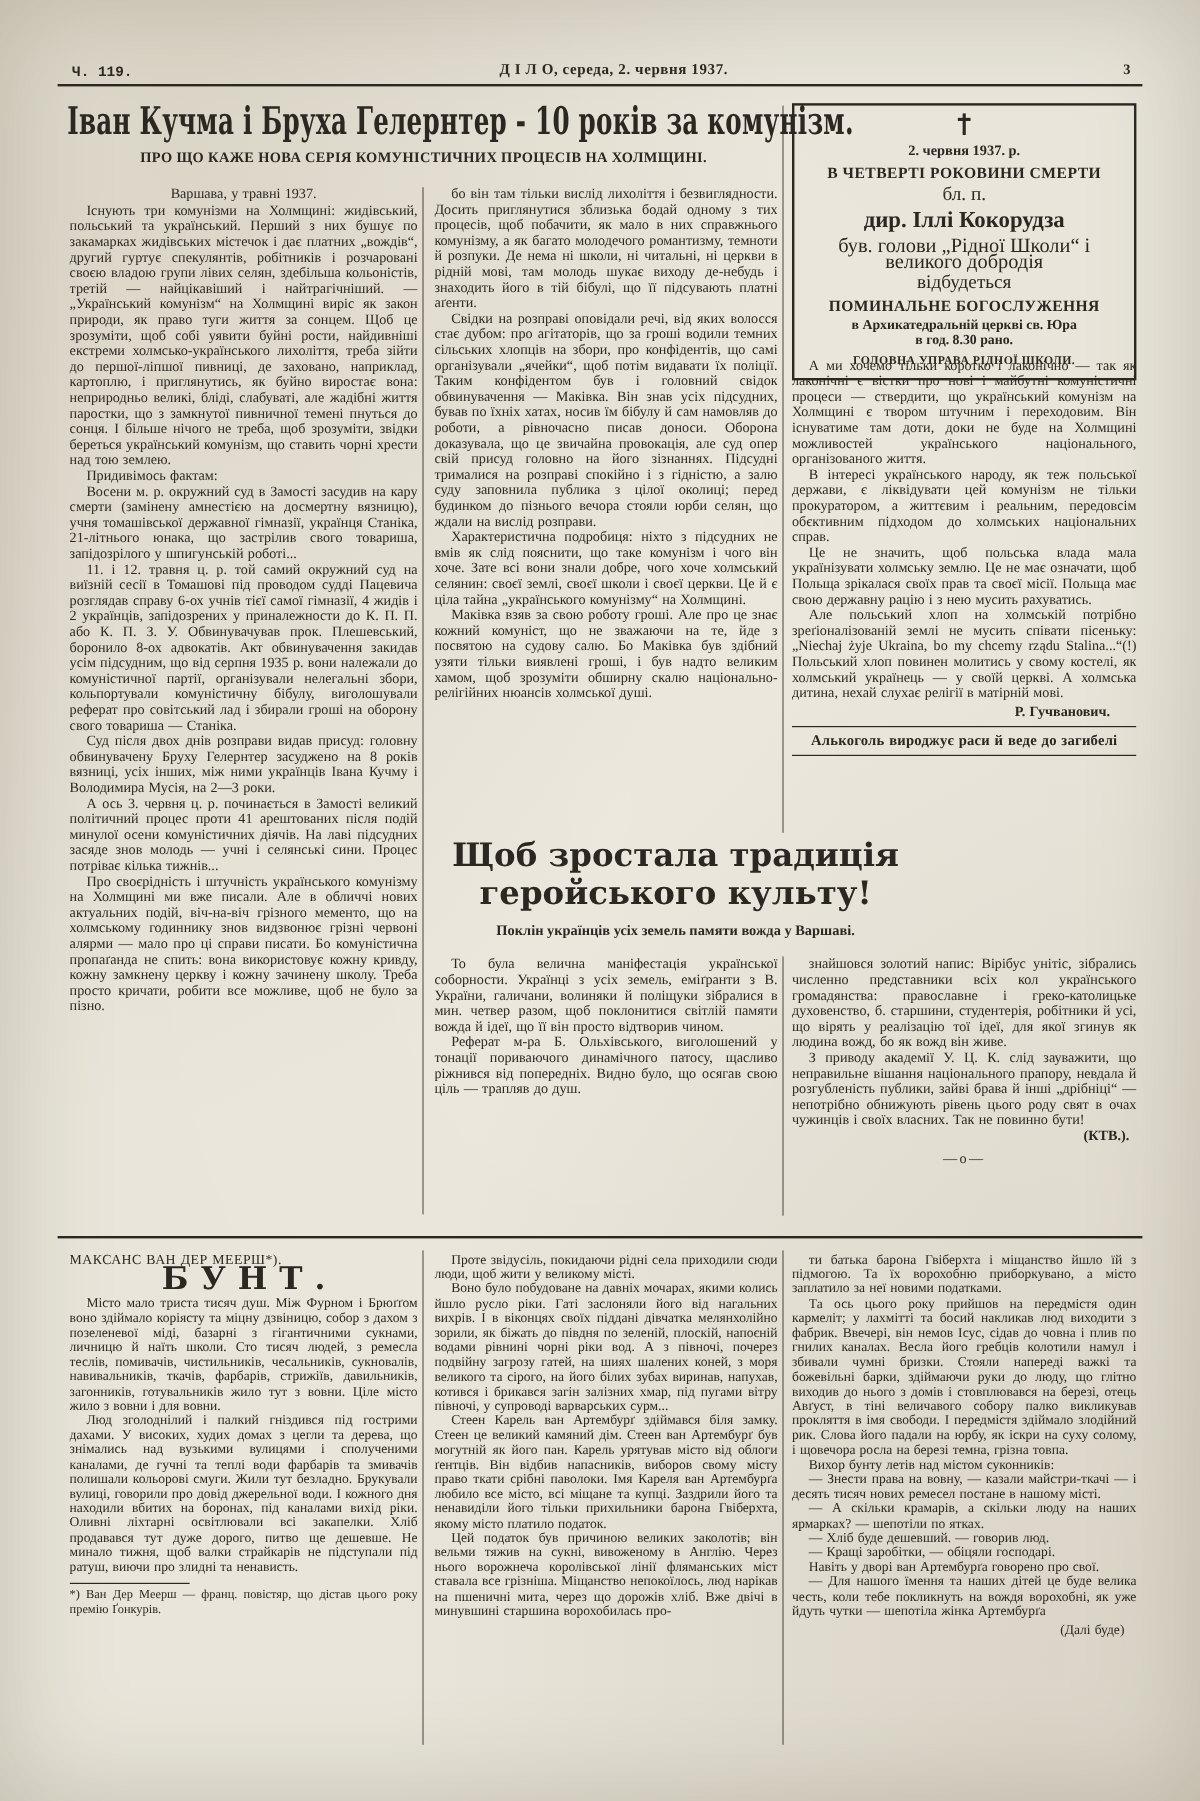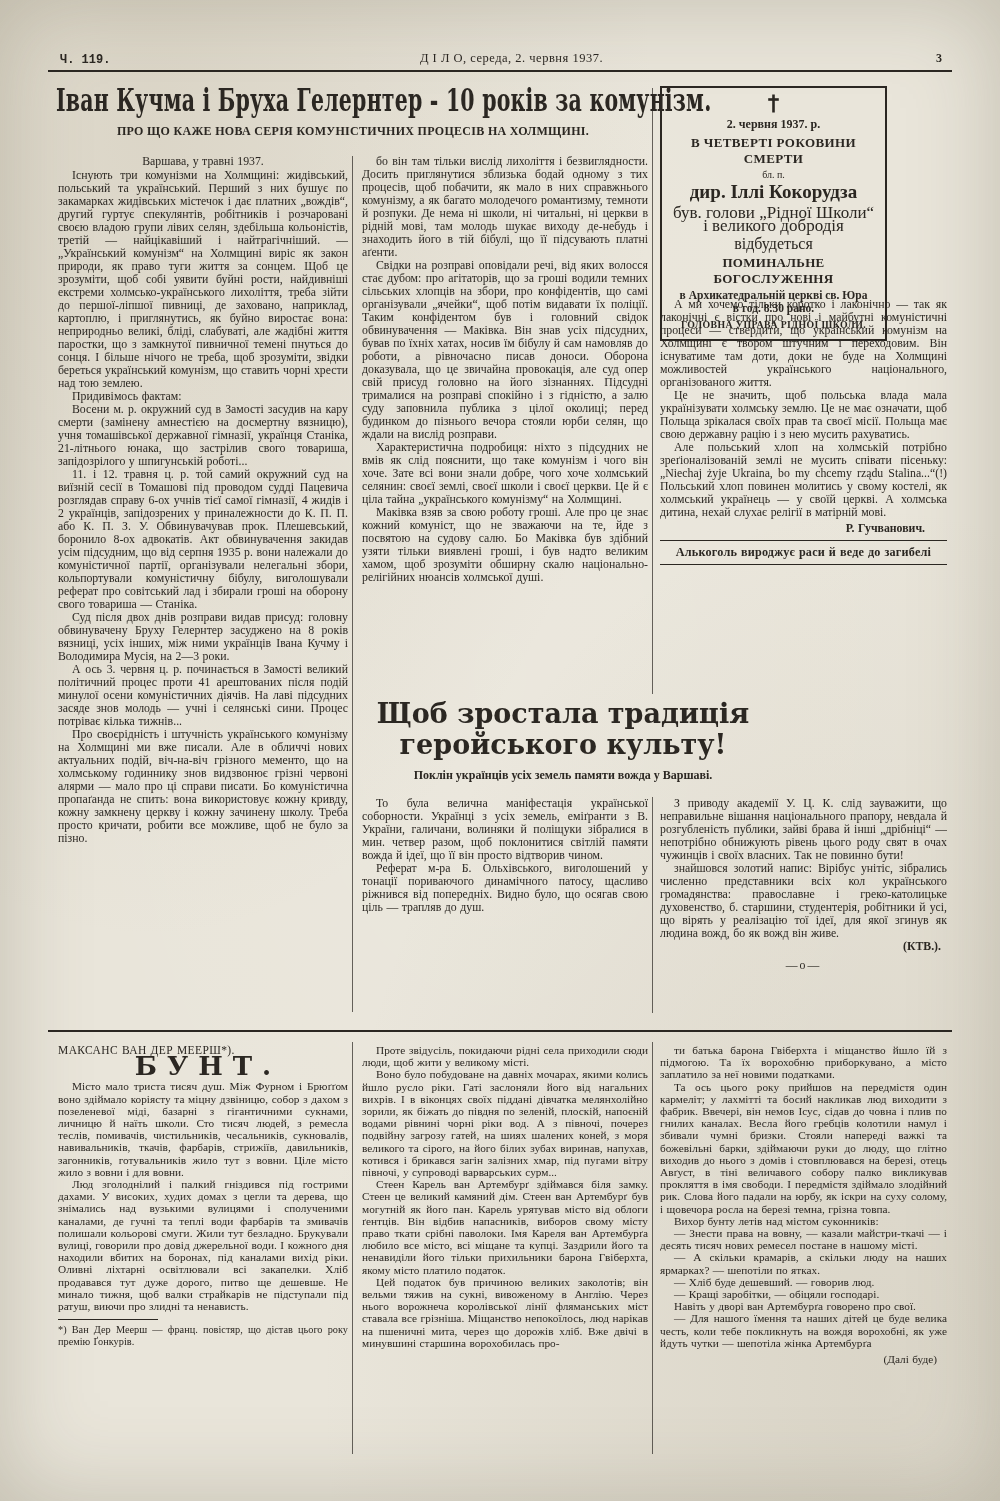--- a/index.html
+++ b/index.html
@@ -10,46 +10,46 @@
     color:#2b2722;
     background:
       radial-gradient(ellipse at 15% 8%,  rgba(170,158,132,.22), transparent 42%),
       radial-gradient(ellipse at 88% 92%, rgba(150,140,115,.18), transparent 45%),
       radial-gradient(ellipse at 50% 45%, rgba(255,255,252,.10), transparent 65%),
       #e9e5da;
     box-shadow: inset 0 0 90px rgba(95,85,62,.28);
     overflow:hidden;
   }
   .header-issue{position:absolute;left:60px;top:53px;font-size:12px;font-weight:bold;font-family:Liberation Mono, monospace;}
-  .header-masthead{position:absolute;left:0;right:0;top:51px;text-align:center;font-size:12.5px;font-weight:normal;letter-spacing:.5px;padding-left:23px;}
+  .header-masthead{position:absolute;left:0;right:0;top:51px;text-align:center;font-size:12.5px;font-weight:bold;letter-spacing:.5px;padding-left:23px;}
   .header-pagenum{position:absolute;right:58px;top:51px;font-size:12px;font-weight:bold;}
   .rule{position:absolute;background:#2b2722;height:2px;}
   .rule-header{left:48px;top:70px;width:904px;}
   .rule-mid{left:48px;top:1030px;width:904px;}
   .vdiv{position:absolute;width:1px;background:rgba(43,39,34,.7);}
 
   .lead-head{position:absolute;left:56px;top:82px;width:594px;text-align:center;}
   .lead-headline{font-family:"DejaVu Serif",serif;font-weight:bold;font-size:20.5px;white-space:nowrap;letter-spacing:.2px;transform:scaleY(1.55);transform-origin:50% 0;}
   .lead-subhead{margin-top:18px;font-weight:bold;font-size:12px;letter-spacing:.3px;}
 
   .col{position:absolute;overflow:hidden;font-size:11.8px;line-height:13px;text-align:justify;word-spacing:.6px;}
   .para{text-indent:14px;margin:0;text-align:justify;}
   .dateline{text-align:center;margin-bottom:1px;}
   .col1{left:58px;top:155px;width:290px;height:858px;}
   .col2{left:362px;top:155px;width:286px;height:537px;}
   .editorial{left:660px;top:298px;width:287px;height:404px;}
   .signature{text-align:right;padding-right:22px;font-weight:bold;margin-top:3px;}
   .thin-rule{height:1px;background:#2b2722;margin:5px 0;}
   .slogan{text-align:center;font-weight:bold;font-size:12.2px;letter-spacing:.2px;margin:2px 0;}
 
-  .obituary{position:absolute;left:660px;top:86px;width:227px;border:2px solid #2b2722;padding:6px 10px 9px;text-align:center;}
+  .obituary{position:absolute;left:660px;top:86px;width:287px;border:2px solid #2b2722;padding:6px 10px 9px;text-align:center;}
   .ob-cross{line-height:1;margin-bottom:1px;}
   .ob-date{font-size:12px;font-weight:bold;margin-bottom:3px;}
   .ob-anniv{font-size:13px;font-weight:bold;letter-spacing:.4px;margin-bottom:2px;}
-  .ob-blp{font-size:10px;margin-bottom:1px;}
+  .ob-blp{font-size:16px;margin-bottom:1px;}
   .ob-name{font-size:19px;font-weight:bold;margin-bottom:3px;}
   .ob-roles{font-size:17px;line-height:13px;margin-bottom:3px;}
   .ob-verb{font-size:16px;margin-bottom:2px;}
   .ob-service{font-size:13px;font-weight:bold;letter-spacing:.3px;margin-bottom:2px;}
   .ob-location{font-size:11.5px;font-weight:bold;margin-bottom:1px;text-align:center;}
   .ob-time{font-size:11.5px;font-weight:bold;margin-bottom:5px;}
   .ob-signature{font-size:9.8px;font-weight:bold;letter-spacing:.4px;}
 
   .mid-head{position:absolute;left:362px;top:698px;width:402px;text-align:center;}
   .mid-headline{font-family:"DejaVu Serif",serif;font-weight:bold;font-size:27px;line-height:31px;}
@@ -120,20 +120,21 @@
     <div class="ob-verb">відбудеться</div>
     <div class="ob-service">ПОМИНАЛЬНЕ БОГОСЛУЖЕННЯ</div>
     <div class="ob-location">в Архикатедральній церкві св. Юра</div>
     <div class="ob-time">в год. 8.30 рано.</div>
     <div class="ob-signature">ГОЛОВНА УПРАВА РІДНОЇ ШКОЛИ.</div>
   </div>
 
   <div class="col editorial">
     <div>
         <p class="para">А ми хочемо тільки коротко і лаконічно — так як лаконічні є вістки про нові і майбутні комуністичні процеси — ствердити, що український комунізм на Холмщині є твором штучним і переходовим. Він існуватиме там доти, доки не буде на Холмщині можливостей українського національного, організованого життя.</p>
+        <p class="para">В інтересі українського народу, як теж польської держави, є ліквідувати цей комунізм не тільки прокуратором, а життєвим і реальним, передовсім обєктивним підходом до холмських національних справ.</p>
         <p class="para">Це не значить, щоб польська влада мала українізувати холмську землю. Це не має означати, щоб Польща зрікалася своїх прав та своєї місії. Польща має свою державну рацію і з нею мусить рахуватись.</p>
         <p class="para">Але польський хлоп на холмській потрібно зреґіоналізованій землі не мусить співати пісеньку: „Niechaj żyje Ukraina, bo my chcemy rządu Stalina...“(!) Польський хлоп повинен молитись у свому костелі, як холмський українець — у своїй церкві. А холмська дитина, нехай слухає релігії в матірній мові.</p>
       </div>
     <div class="signature">Р. Гучванович.</div>
     <div class="thin-rule"></div>
     <div class="slogan">Алькоголь вироджує раси й веде до загибелі</div>
     <div class="thin-rule"></div>
   </div>
 
   <div class="mid-head">
@@ -143,22 +144,22 @@
   </div>
 
   <div class="col mid-left">
     <div>
         <p class="para">То була велична маніфестація української соборности. Українці з усіх земель, еміґранти з В. України, галичани, волиняки й поліщуки зібралися в мин. четвер разом, щоб поклонитися світлій памяти вожда й ідеї, що її він просто відтворив чином.</p>
         <p class="para">Реферат м-ра Б. Ольхівського, виголошений у тонації пориваючого динамічного патосу, щасливо ріжнився від попередніх. Видно було, що осягав свою ціль — трапляв до душ.</p>
       </div>
   </div>
   <div class="col mid-right">
     <div>
+        <p class="para">знайшовся золотий напис: Вірібус унітіс, зібрались численно представники всіх кол українського громадянства: православне і греко-католицьке духовенство, б. старшини, студентерія, робітники й усі, що вірять у реалізацію тої ідеї, для якої згинув як людина вожд, бо як вожд він живе.</p>
         <p class="para">З приводу академії У. Ц. К. слід зауважити, що неправильне вішання національного прапору, невдала й розгубленість публики, зайві брава й інші „дрібніці“ — непотрібно обнижують рівень цього роду свят в очах чужинців і своїх власних. Так не повинно бути!</p>
-        <p class="para">знайшовся золотий напис: Вірібус унітіс, зібрались численно представники всіх кол українського громадянства: православне і греко-католицьке духовенство, б. старшини, студентерія, робітники й усі, що вірять у реалізацію тої ідеї, для якої згинув як людина вожд, бо як вожд він живе.</p>
       </div>
     <div class="byline">(КТВ.).</div>
     <div class="ring-divider">—о—</div>
   </div>
 
   <div class="rule rule-mid"></div>
 
   <div class="col b1">
     <div class="novel-author">МАКСАНС ВАН ДЕР МЕЕРШ*).</div>
     <div class="novel-title">БУНТ.</div>

